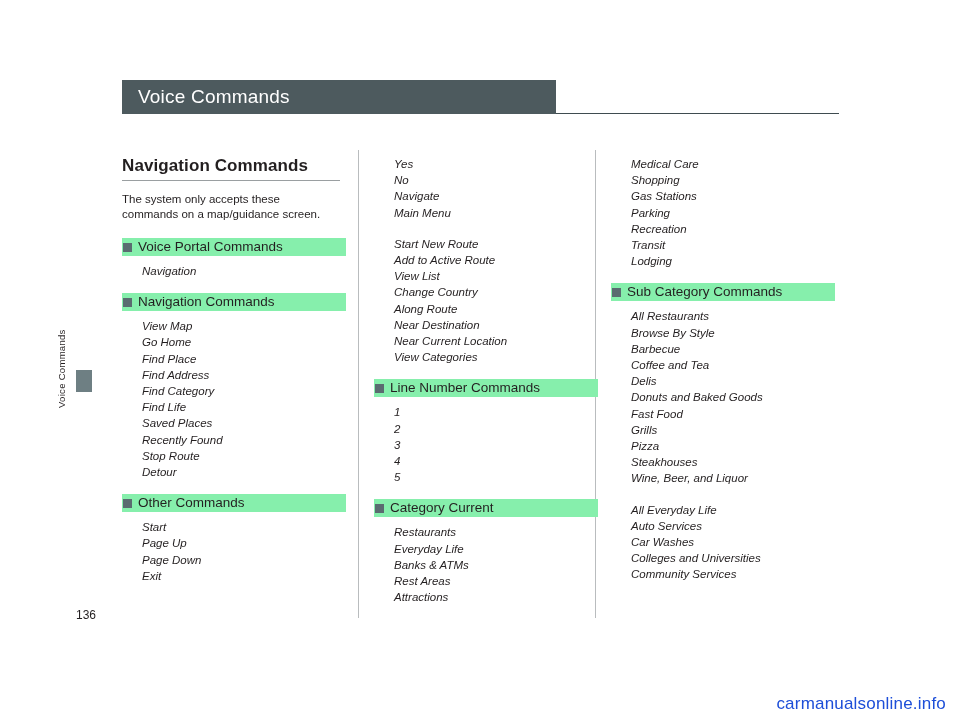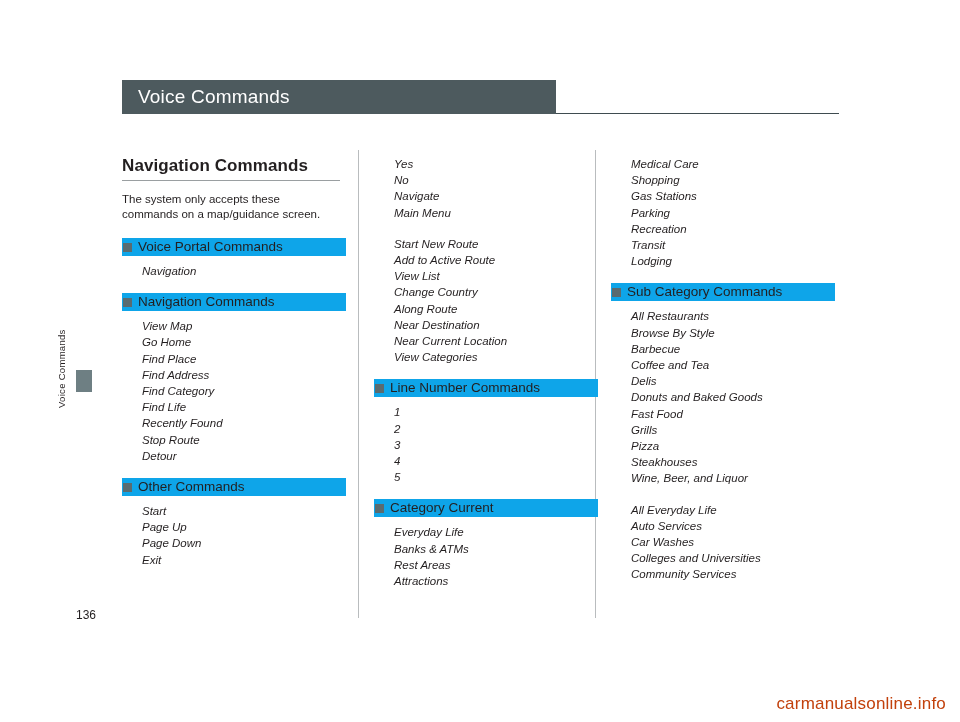--- a/index.html
+++ b/index.html
@@ -107,21 +107,21 @@
   .intro {
     font-size: 11.5px;
     line-height: 15px;
     color: #231f20;
     margin-bottom: 16px;
     width: 215px;
   }
 
   .head {
     position: relative;
-    background: #0ea5e9;
+    background: #86efac;
     height: 18px;
     margin-bottom: 7px;
     margin-top: 2px;
     display: flex;
     align-items: center;
   }
   .head .marker {
     width: 9px;
     height: 9px;
     background: #5a6b70;
@@ -153,21 +153,21 @@
   .items li.spacer {
     height: 15px;
     line-height: 15px;
   }
 
   .watermark {
     position: absolute;
     right: 14px;
     bottom: 8px;
     font-size: 17px;
-    color: #c2410c;
+    color: #1d4ed8;
     letter-spacing: 0.2px;
   }
 </style>
 </head>
 <body>
 
 <div class="title-bar"></div>
 <div class="title-text">Voice Commands</div>
 <div class="title-rule"></div>
 
@@ -195,20 +195,21 @@
     <span class="marker"></span>
     <span class="head-text">Navigation Commands</span>
   </div>
   <ul class="items">
     <li>View Map</li>
     <li>Go Home</li>
     <li>Find Place</li>
     <li>Find Address</li>
     <li>Find Category</li>
     <li>Find Life</li>
+    <li>Saved Places</li>
     <li>Recently Found</li>
     <li>Stop Route</li>
     <li>Detour</li>
   </ul>
 
   <div class="head">
     <span class="marker"></span>
     <span class="head-text">Other Commands</span>
   </div>
   <ul class="items">
@@ -246,20 +247,21 @@
     <li>3</li>
     <li>4</li>
     <li>5</li>
   </ul>
 
   <div class="head">
     <span class="marker"></span>
     <span class="head-text">Category Current</span>
   </div>
   <ul class="items">
+    <li>Restaurants</li>
     <li>Everyday Life</li>
     <li>Banks &amp; ATMs</li>
     <li>Rest Areas</li>
     <li>Attractions</li>
   </ul>
 </div>
 
 <div class="col col3">
   <ul class="items">
     <li>Medical Care</li>

